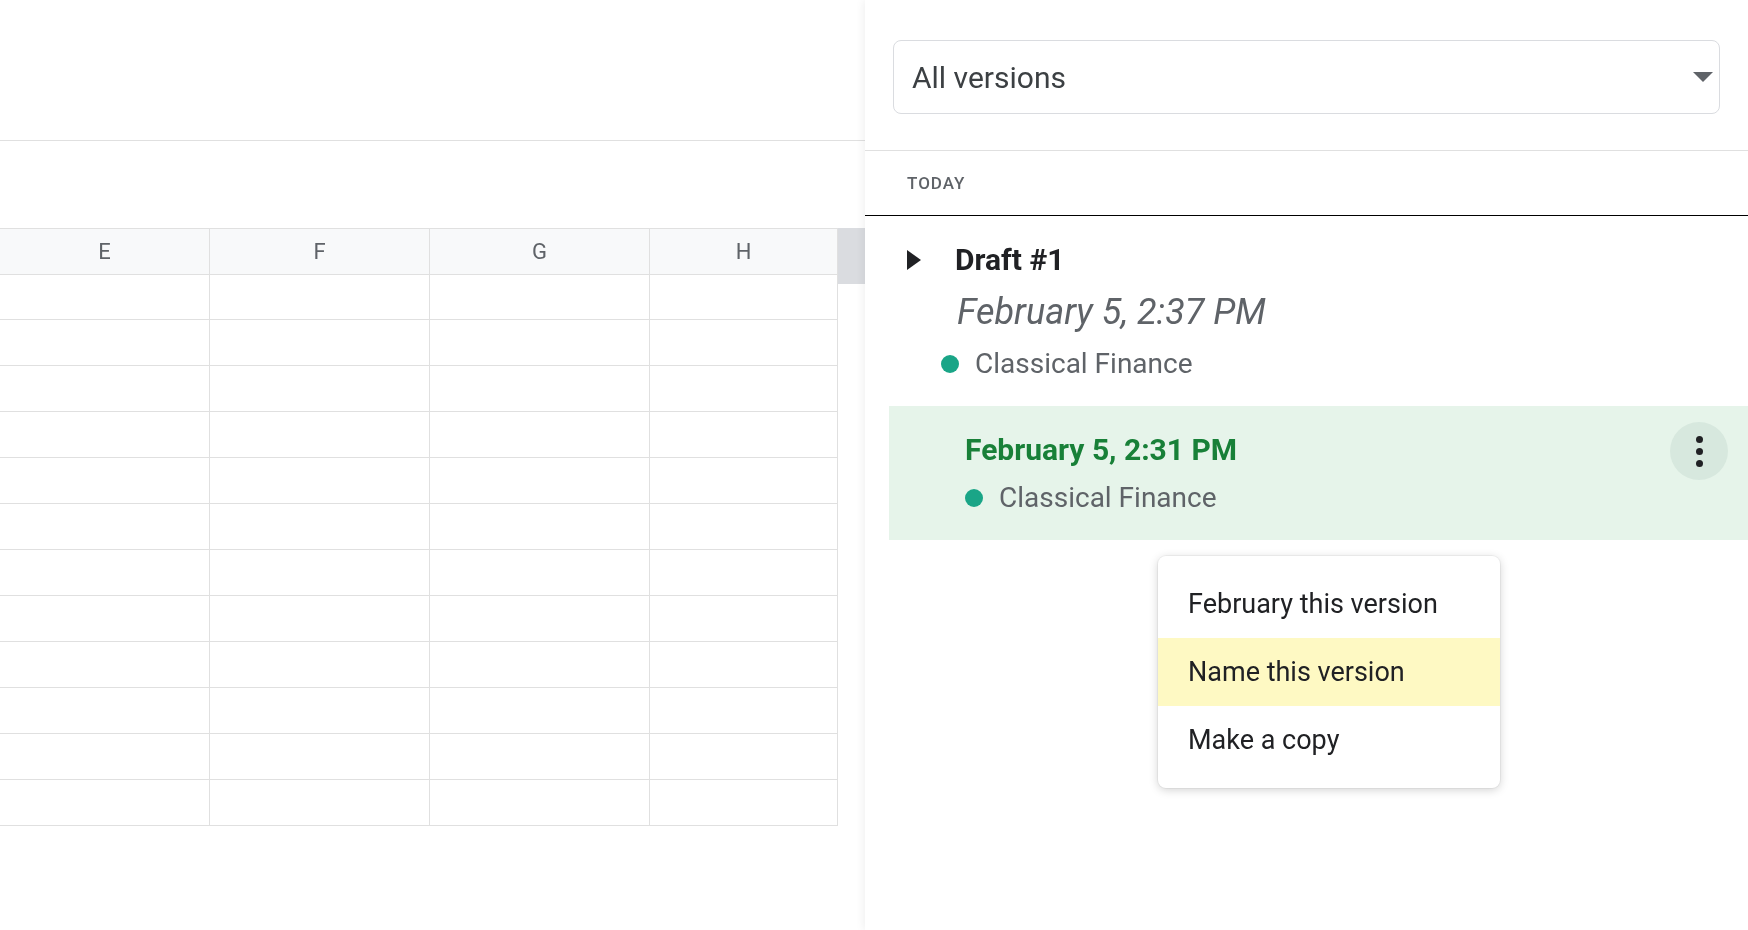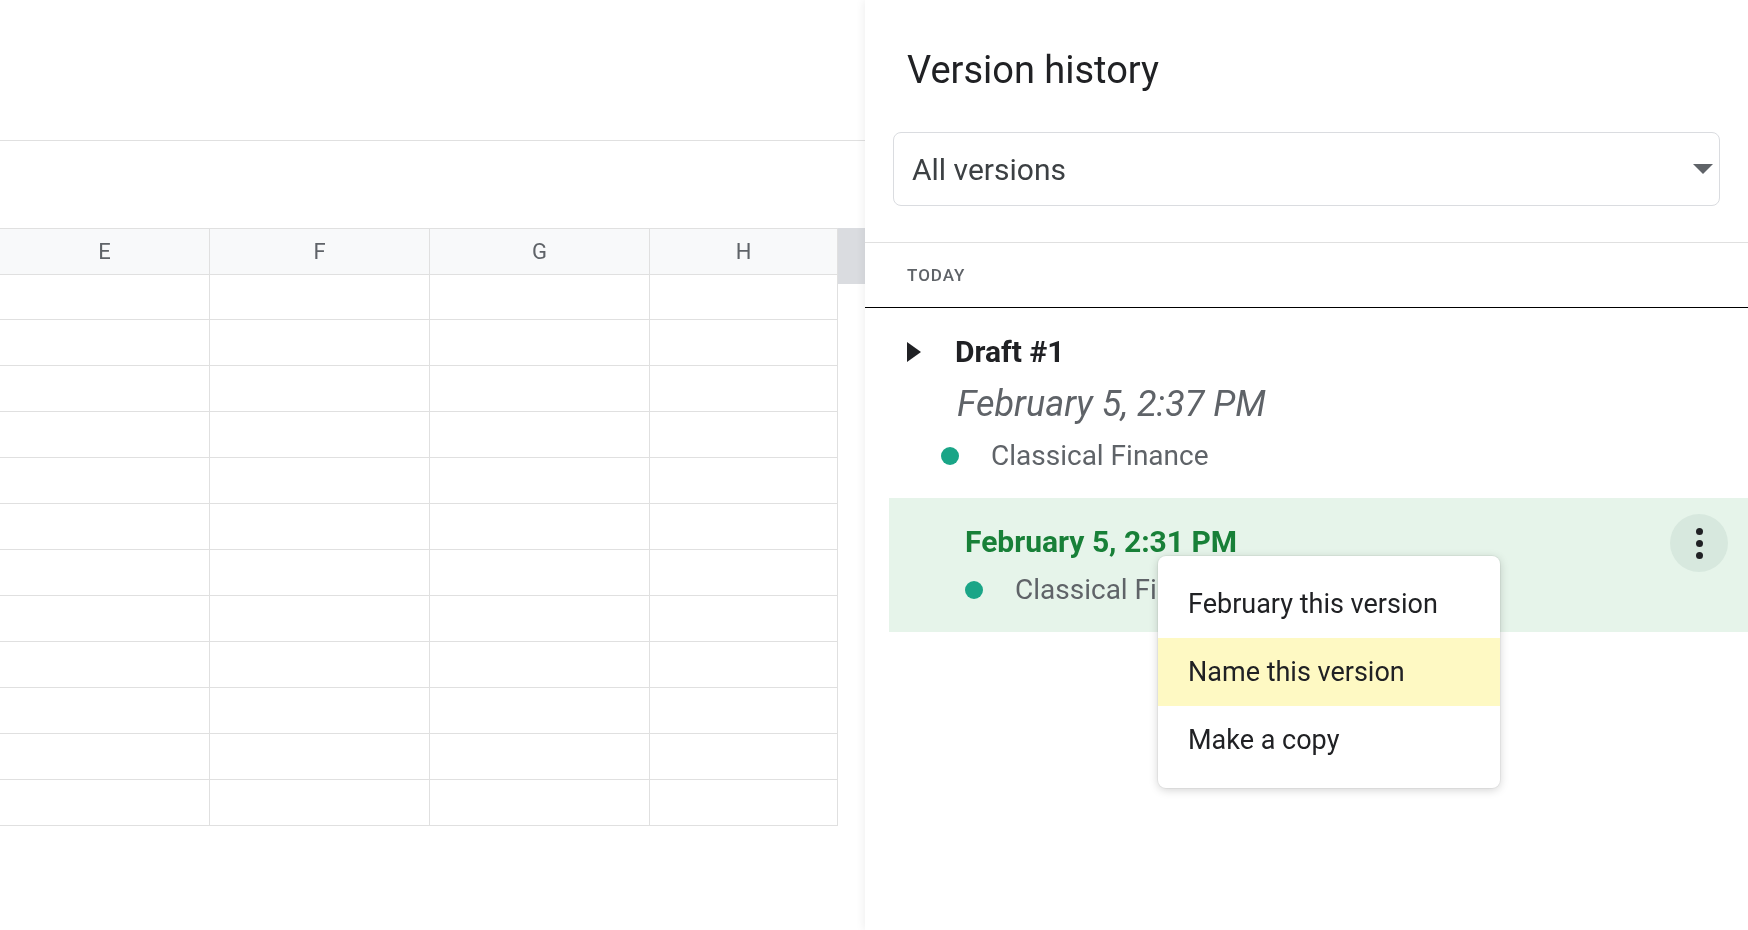--- a/index.html
+++ b/index.html
@@ -159,21 +159,21 @@
     .v-subtitle {
       font-size: 36px;
       color: #5f6368;
       font-style: italic;
       margin-top: 14px;
       margin-left: 16px;
     }
     .v-author-row {
       display: flex;
       align-items: center;
-      gap: 32px;
+      gap: 16px;
       margin-top: 14px;
     }
     .author-dot {
       width: 18px;
       height: 18px;
       border-radius: 50%;
       background: #1aa587;
     }
     .author-name {
       font-size: 28px;
@@ -306,21 +306,20 @@
     <div class="grid-row">
       <div class="cell c-e"></div>
         <div class="cell c-f"></div>
         <div class="cell c-g"></div>
         <div class="cell c-h"></div>
     </div>
   </div>
 </div>
 
 <div class="sidebar">
-  <div class="sidebar-title">Version history</div>
   <div class="filter-dropdown">
     <span>All versions</span>
     <div class="arrow-down"></div>
   </div>
   <div class="section-divider"></div>
   <div class="section-label">TODAY</div>
 
   <div class="version-item" style="padding-left:76px;">
     <div class="v-top-row">
       <div class="expand-triangle"></div>

